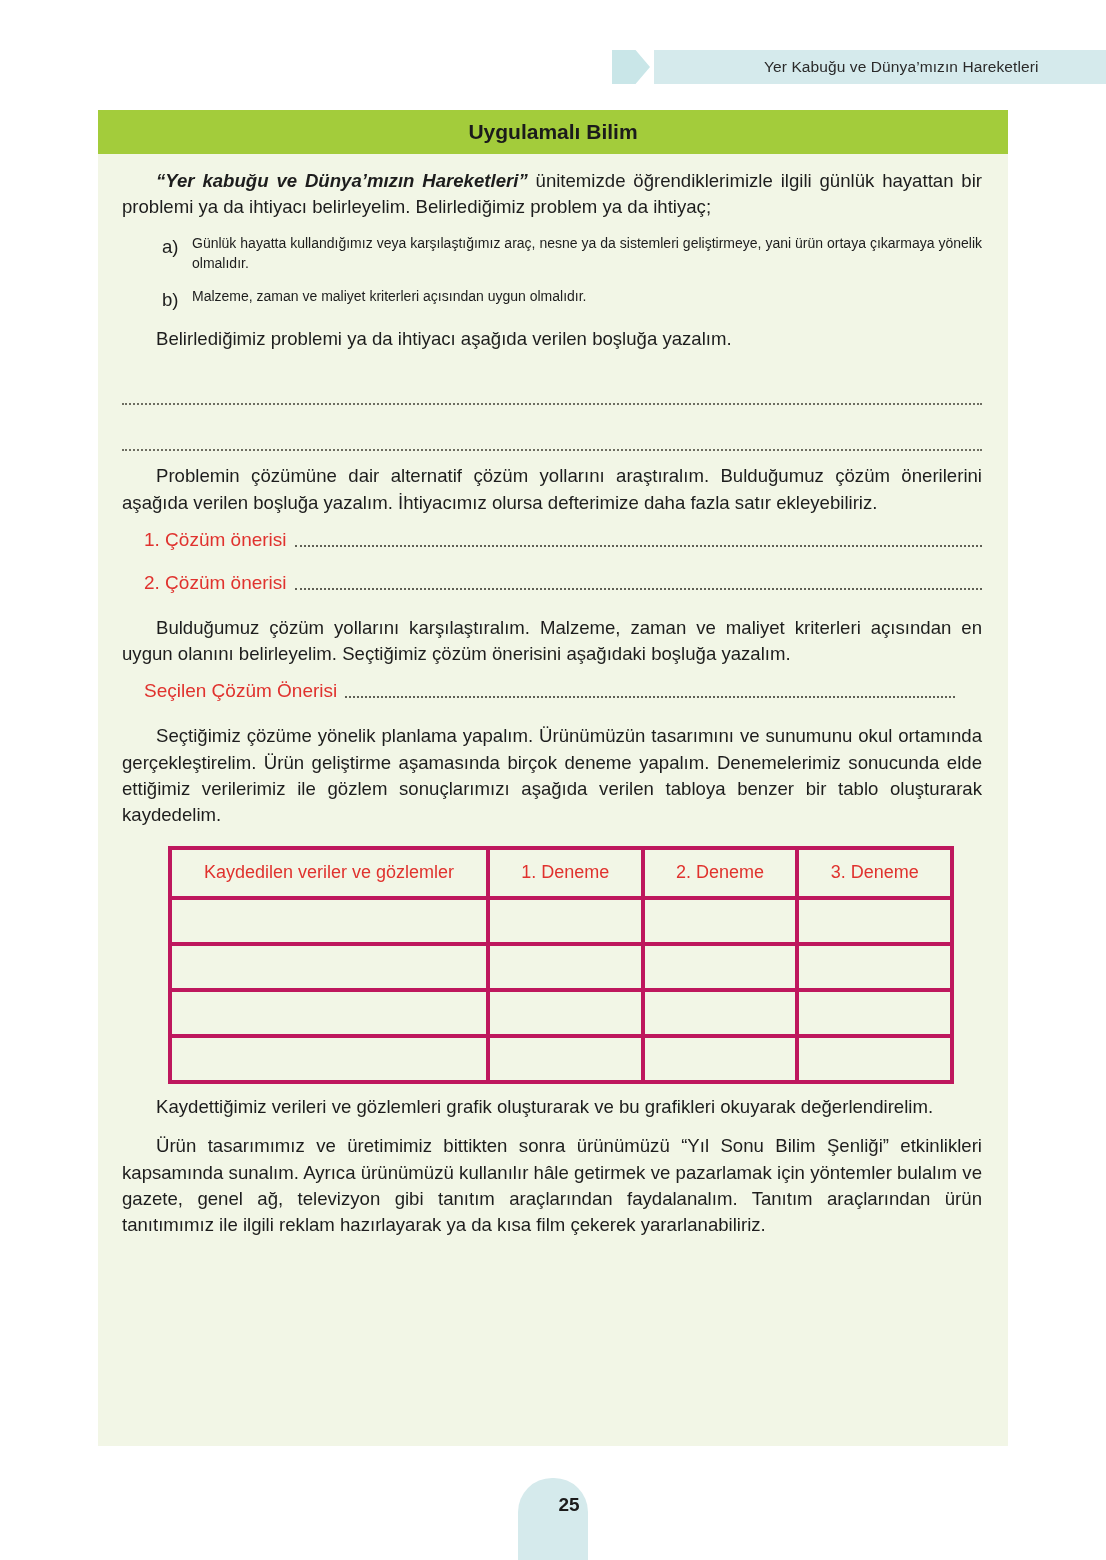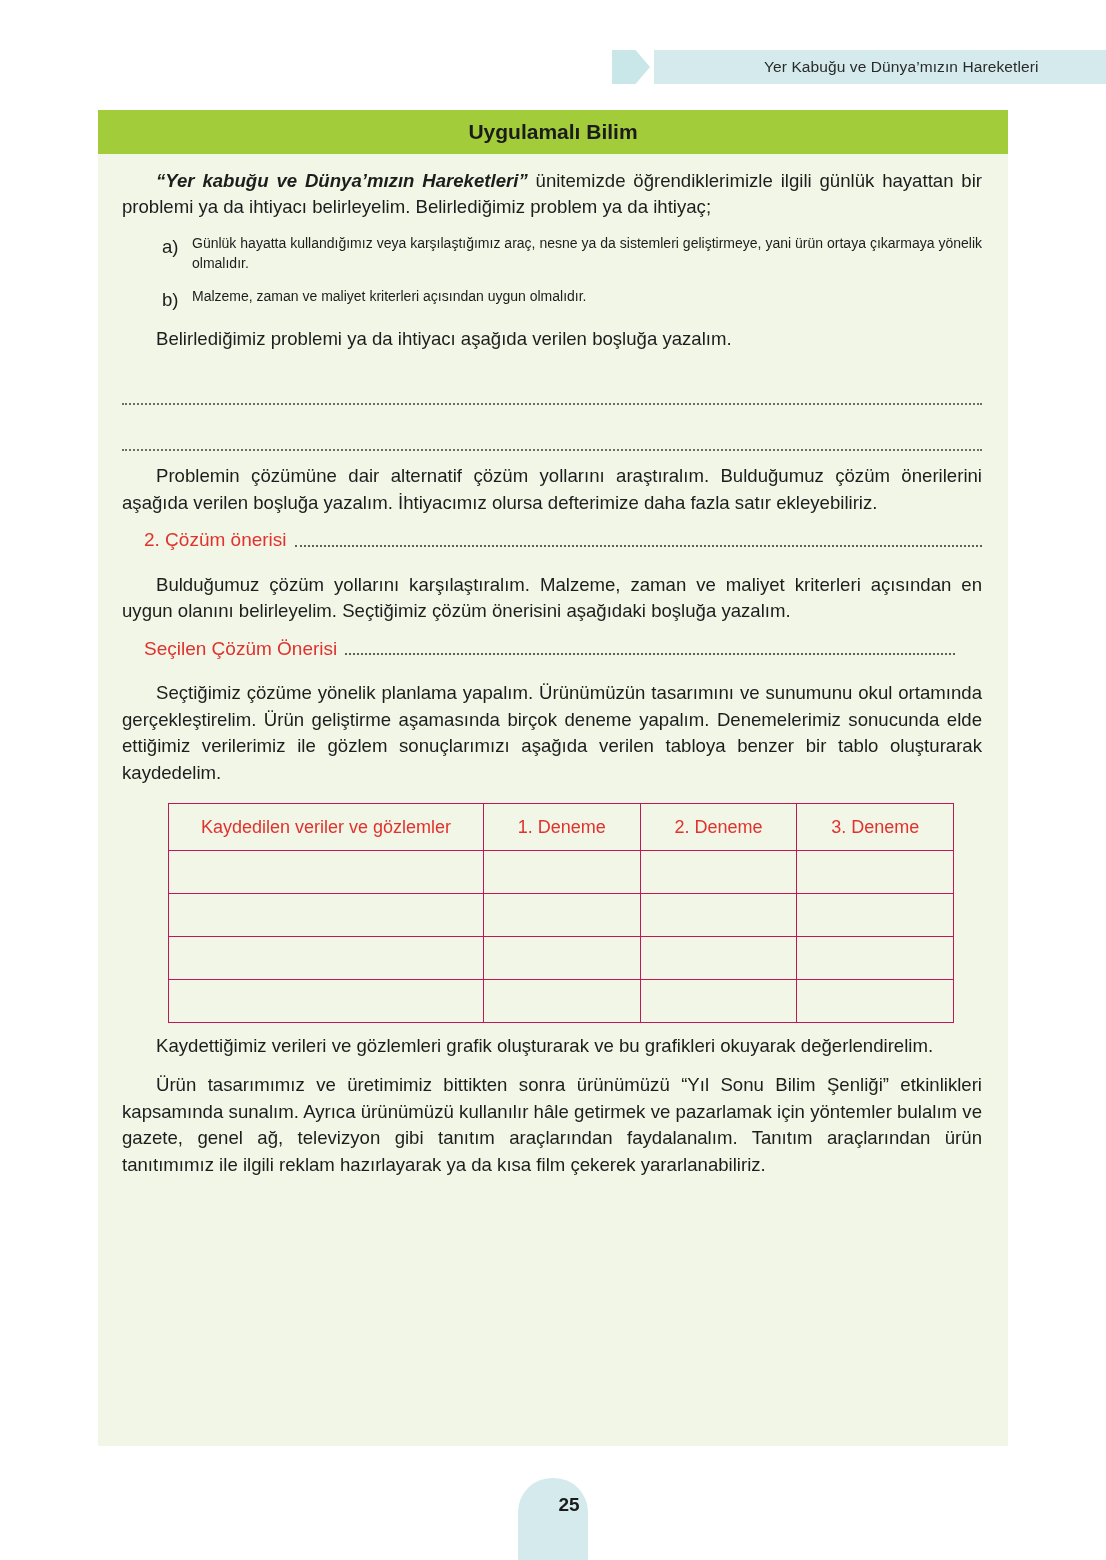--- a/index.html
+++ b/index.html
@@ -146,21 +146,21 @@
 
   
   .tbl-wrap { padding: 4px 0 10px 0; }
   table.data-table {
     border-collapse: collapse;
     margin-left: 46px;
     width: 786px;
     table-layout: fixed;
   }
   table.data-table td {
-    border: 1px solid #be185d;
+    border: 4px solid #be185d;
     height: 34px;
     text-align: center;
     vertical-align: middle;
     font-size: 18px;
     color: #e0322e;
     padding: 4px 2px;
     background: #f2f6e6;
   }
   table.data-table td.col-a { width: 310px; }
   table.data-table tr.head td { height: 38px; }
@@ -221,20 +221,24 @@
     <p class="para indent no-just">Belirlediğimiz problemi ya da ihtiyacı aşağıda verilen boşluğa yazalım.</p>
 
     <div class="dotline-block">
       <div class="dotline"></div>
       <div class="dotline second"></div>
     </div>
 
     <p class="para indent">Problemin çözümüne dair alternatif çözüm yollarını araştıralım. Bulduğumuz çözüm önerilerini aşağıda verilen boşluğa yazalım. İhtiyacımız olursa defterimize daha fazla satır ekleyebiliriz.</p>
 
     <div class="red-row">
+      <span class="label">1. Çözüm önerisi</span>
+      <span class="filler"></span>
+    </div>
+    <div class="red-row">
       <span class="label">2. Çözüm önerisi</span>
       <span class="filler"></span>
     </div>
 
     <p class="para indent"> Bulduğumuz çözüm yollarını karşılaştıralım. Malzeme, zaman ve maliyet kriterleri açısından en uygun olanını belirleyelim. Seçtiğimiz çözüm önerisini aşağıdaki boşluğa yazalım.</p>
 
     <div class="red-row short">
       <span class="label">Seçilen Çözüm Önerisi</span>
       <span class="filler"></span>
     </div>

